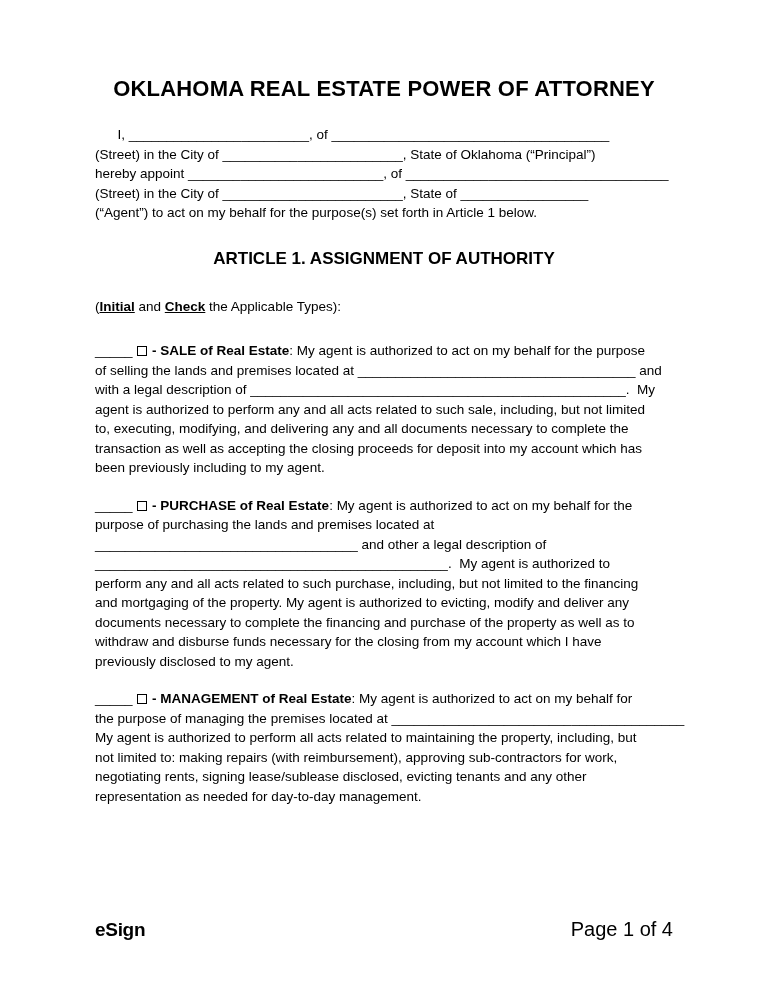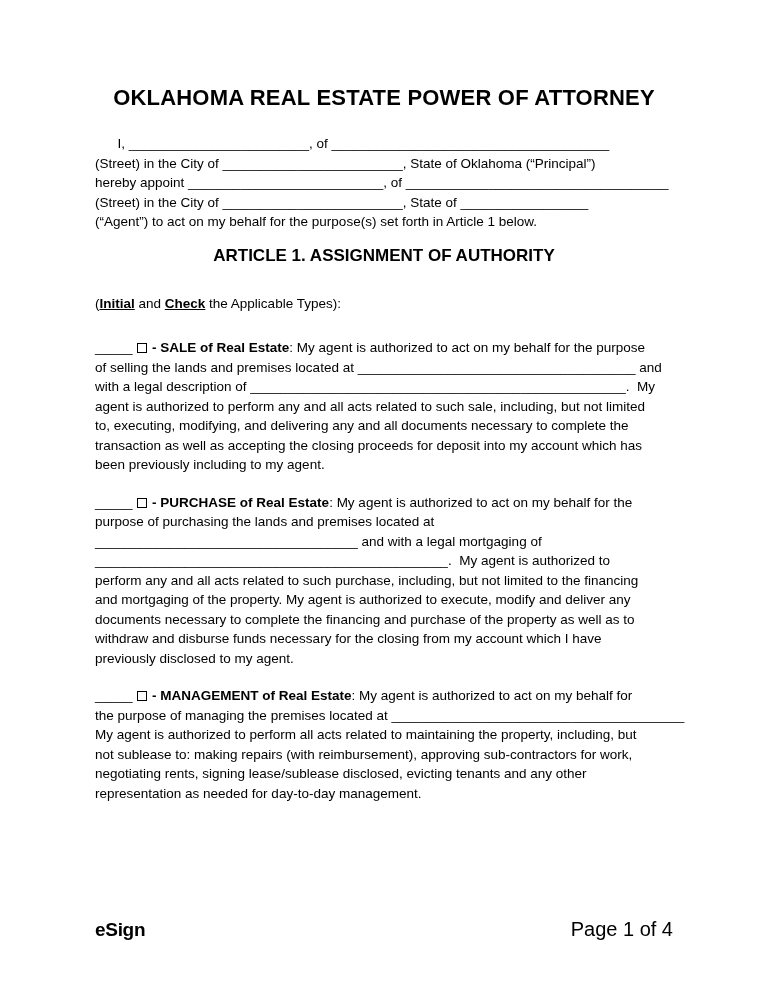--- a/index.html
+++ b/index.html
@@ -7,33 +7,33 @@
   .page {
     position: relative;
     width: 768px;
     height: 994px;
     margin: 0 auto;
     background: #ffffff;
     color: #000000;
     font-family: "Liberation Sans", "DejaVu Sans", sans-serif;
     font-size: 13.5px;
     overflow: hidden;
-    padding: 9px 95px;
+    padding: 0 95px;
   }
   h1.doc-title {
     margin: 0;
     padding-top: 77px;
     font-size: 22px;
     line-height: 24px;
     font-weight: bold;
     text-align: center;
     letter-spacing: 0.2px;
   }
   h2.article-heading {
-    margin: 13px 0 0 0;
+    margin: 25px 0 0 0;
     font-size: 17px;
     line-height: 22px;
     font-weight: bold;
     text-align: center;
   }
   .para { }
   .intro { margin-top: 24px; }
   .instruction { margin-top: 27px; }
   .sec-sale { margin-top: 25px; }
   .sec-purchase { margin-top: 18px; }
@@ -98,34 +98,34 @@
       <div class="tl"><span>with a legal description of __________________________________________________.  My</span></div>
       <div class="tl"><span>agent is authorized to perform any and all acts related to such sale, including, but not limited</span></div>
       <div class="tl"><span>to, executing, modifying, and delivering any and all documents necessary to complete the</span></div>
       <div class="tl"><span>transaction as well as accepting the closing proceeds for deposit into my account which has</span></div>
       <div class="tl"><span>been previously including to my agent.</span></div>
     </div>
 
   <div class="para sec-purchase">
       <div class="tl"><span>_____</span><span> </span><span class="cb"></span><span> </span><span class="b">- PURCHASE of Real Estate</span><span>: My agent is authorized to act on my behalf for the</span></div>
       <div class="tl"><span>purpose of purchasing the lands and premises located at</span></div>
-      <div class="tl"><span>___________________________________ and with a legal mortgaging of</span></div>
+      <div class="tl"><span>___________________________________ and other a legal description of</span></div>
       <div class="tl"><span>_______________________________________________.  My agent is authorized to</span></div>
       <div class="tl"><span>perform any and all acts related to such purchase, including, but not limited to the financing</span></div>
-      <div class="tl"><span>and mortgaging of the property. My agent is authorized to execute, modify and deliver any</span></div>
+      <div class="tl"><span>and mortgaging of the property. My agent is authorized to evicting, modify and deliver any</span></div>
       <div class="tl"><span>documents necessary to complete the financing and purchase of the property as well as to</span></div>
       <div class="tl"><span>withdraw and disburse funds necessary for the closing from my account which I have</span></div>
       <div class="tl"><span>previously disclosed to my agent.</span></div>
     </div>
 
   <div class="para sec-management">
       <div class="tl"><span>_____</span><span> </span><span class="cb"></span><span> </span><span class="b">- MANAGEMENT of Real Estate</span><span>: My agent is authorized to act on my behalf for</span></div>
       <div class="tl"><span>the purpose of managing the premises located at _______________________________________</span></div>
       <div class="tl"><span>My agent is authorized to perform all acts related to maintaining the property, including, but</span></div>
-      <div class="tl"><span>not sublease to: making repairs (with reimbursement), approving sub-contractors for work,</span></div>
+      <div class="tl"><span>not limited to: making repairs (with reimbursement), approving sub-contractors for work,</span></div>
       <div class="tl"><span>negotiating rents, signing lease/sublease disclosed, evicting tenants and any other</span></div>
       <div class="tl"><span>representation as needed for day-to-day management.</span></div>
     </div>
 
   <div class="footer">
     <div class="brand">eSign</div>
     <div class="pagenum">Page 1 of 4</div>
   </div>
 
 </div>

